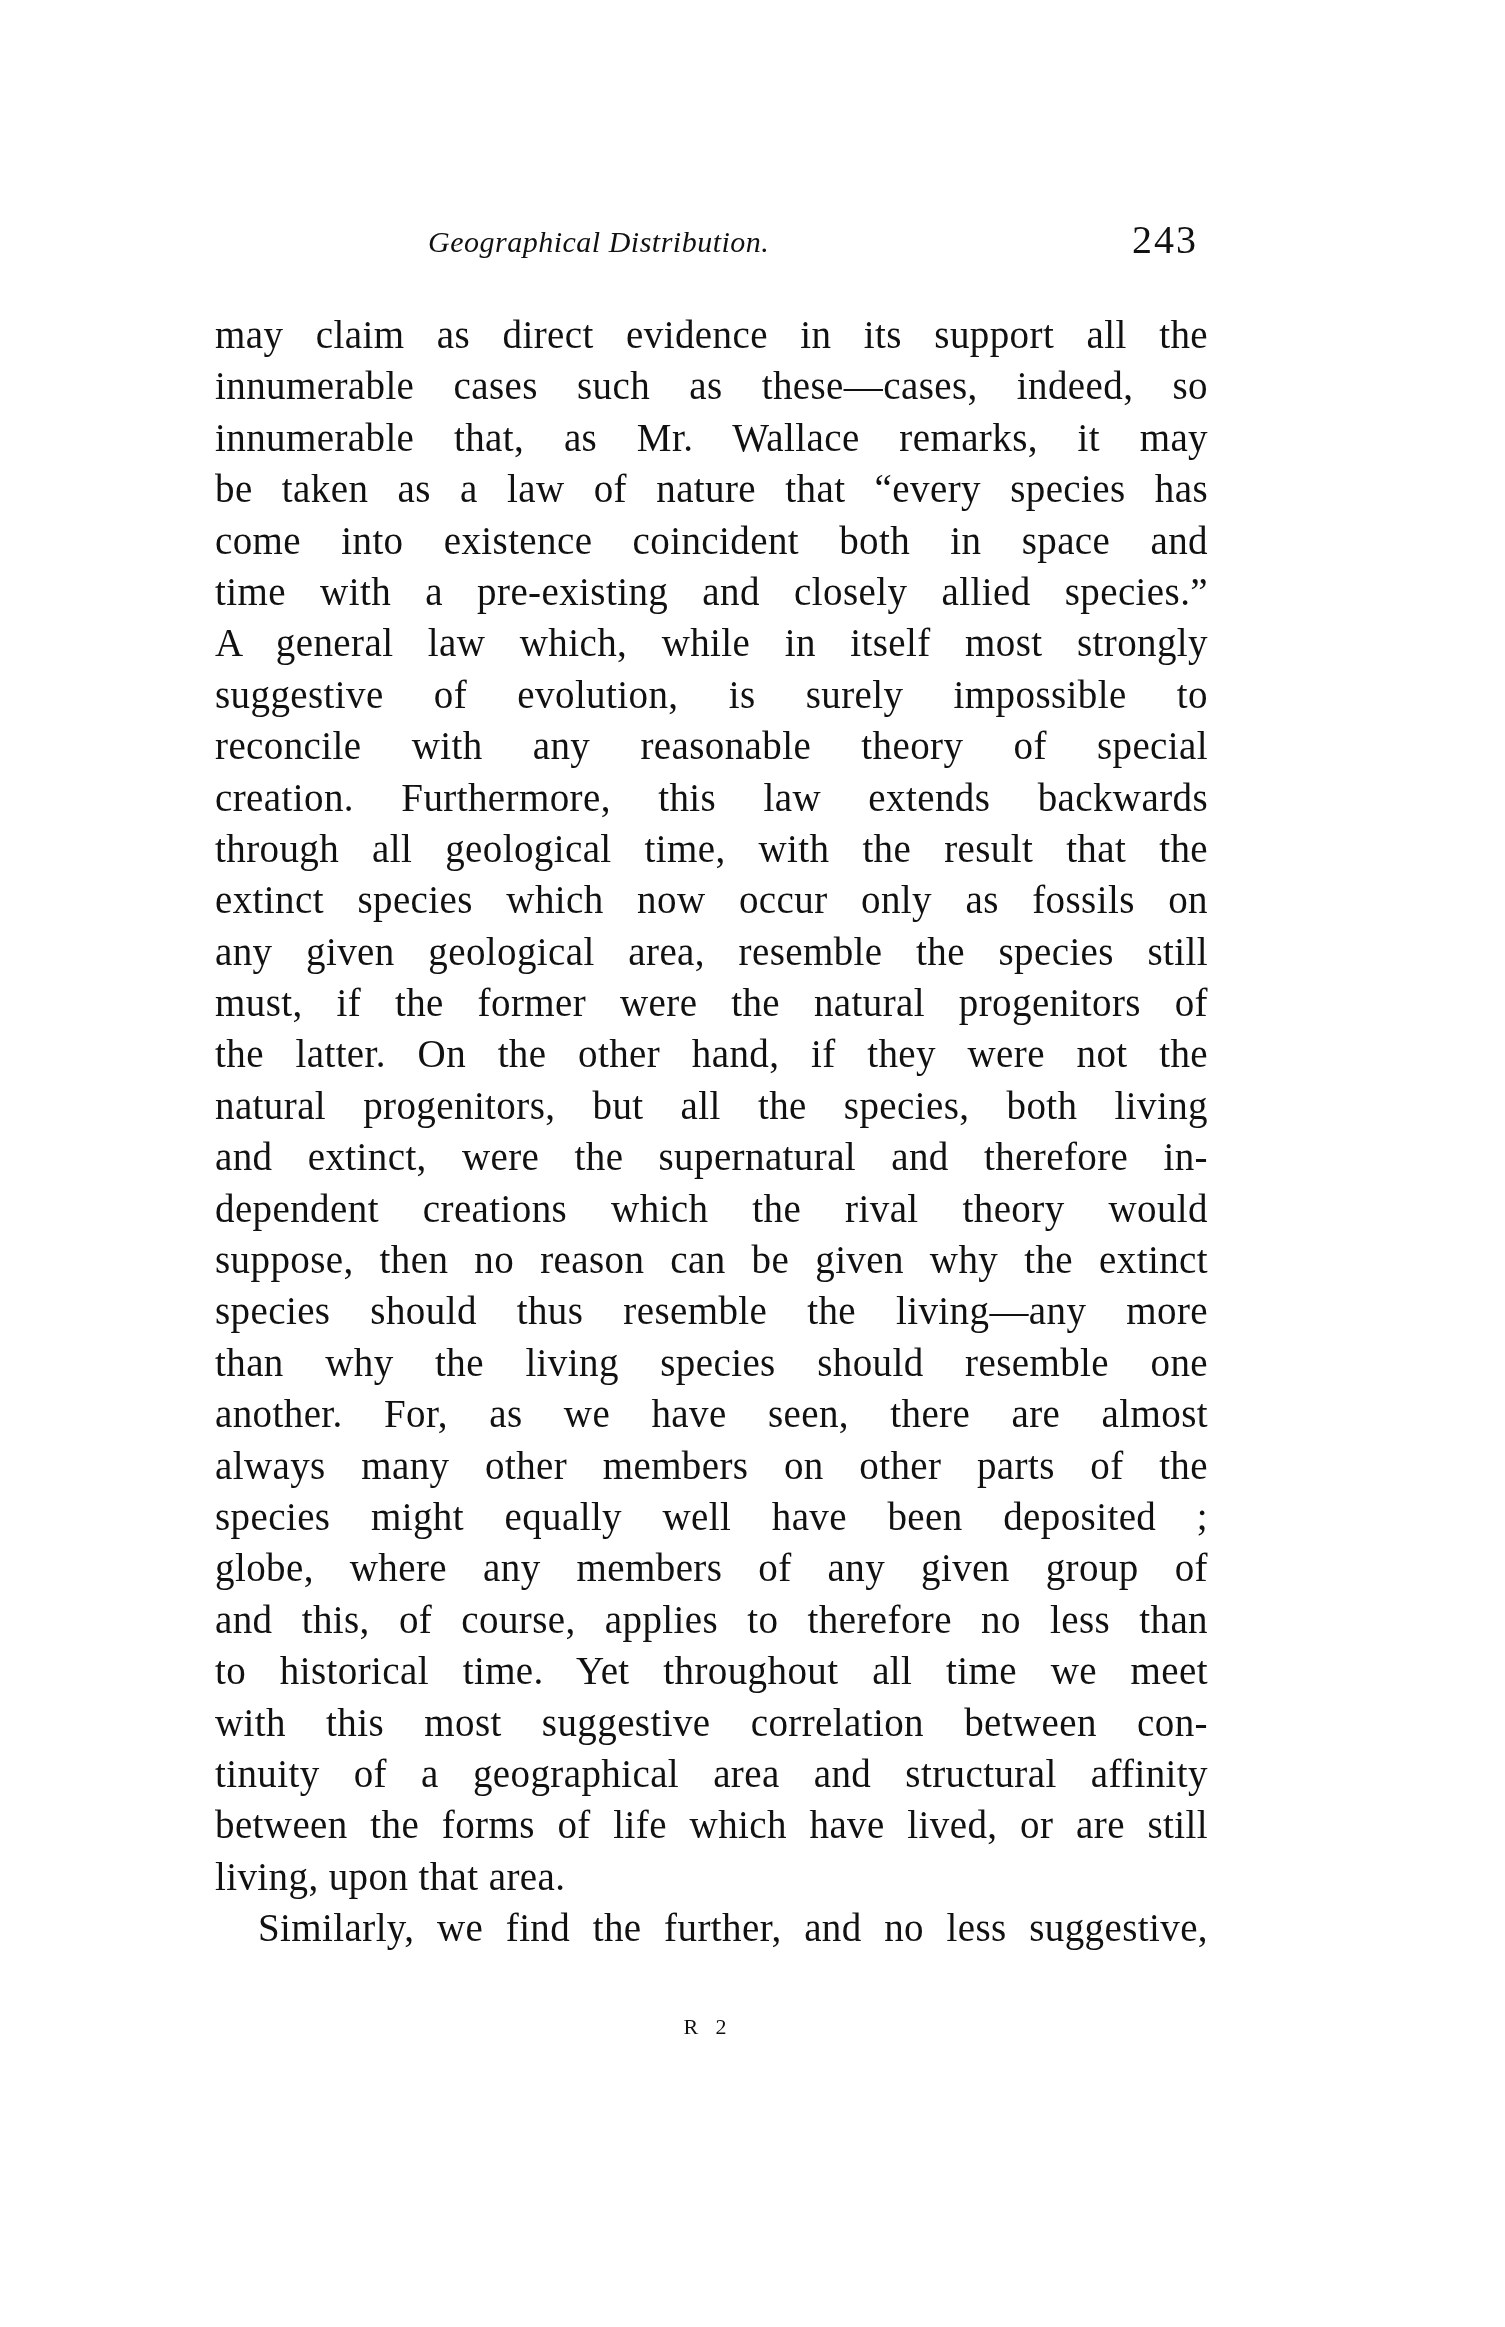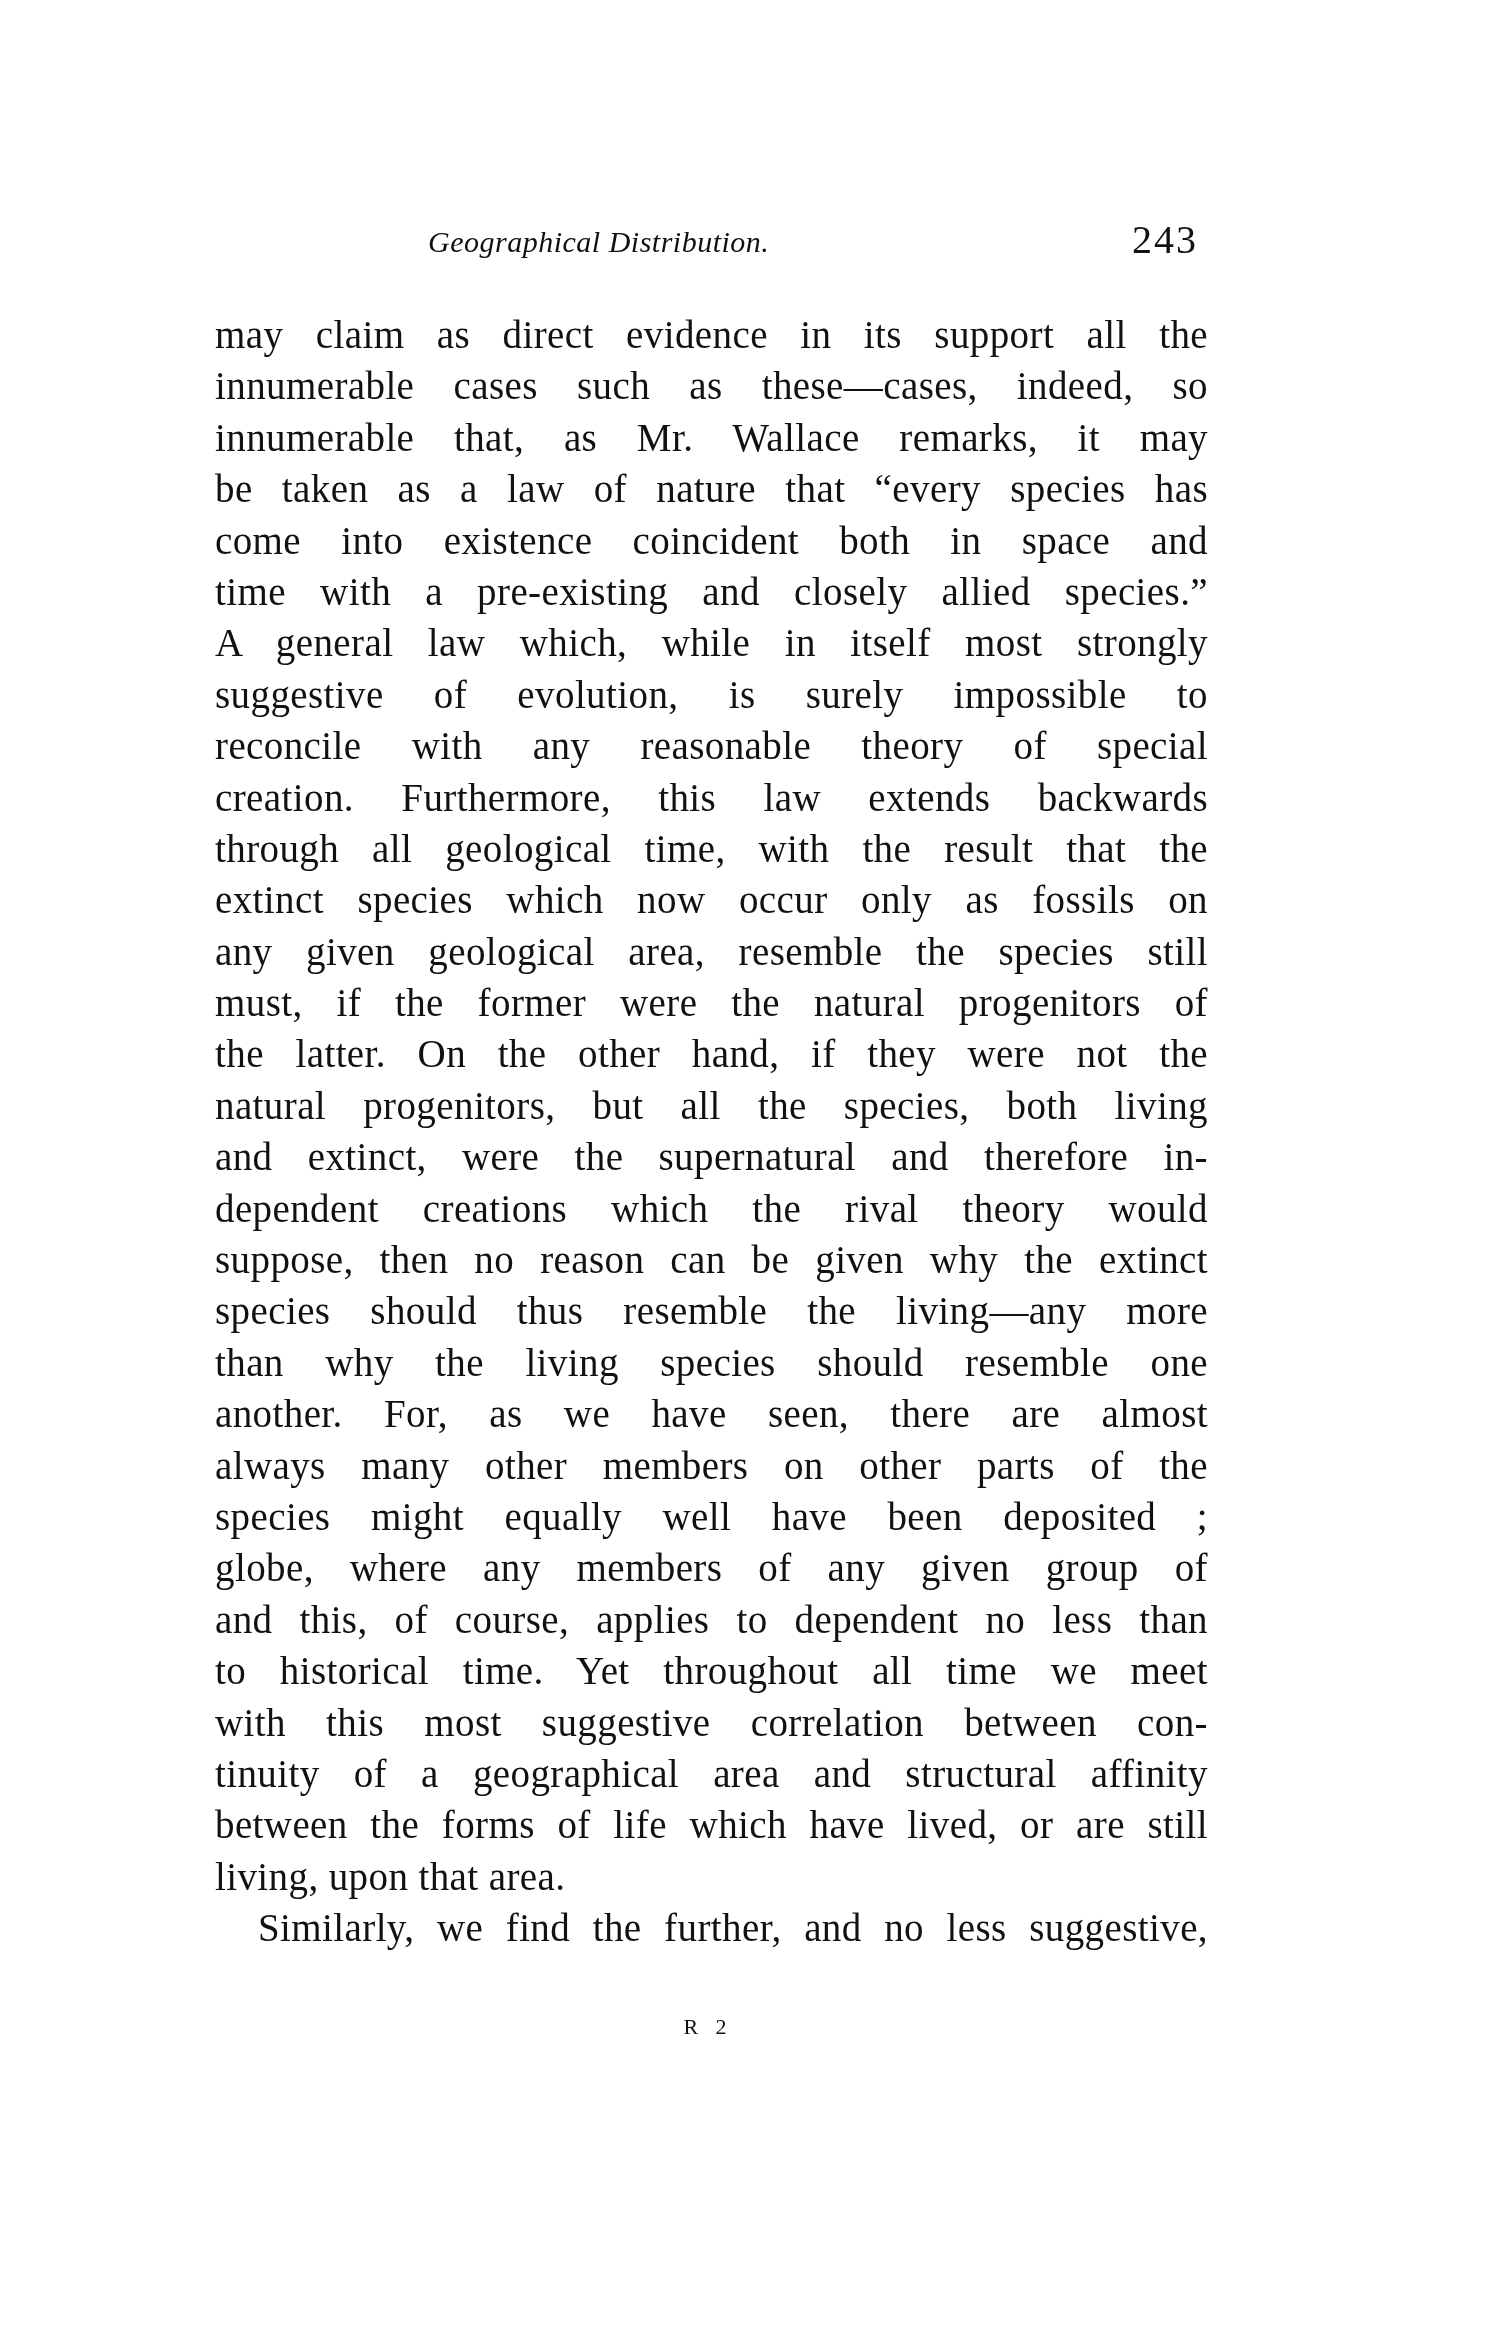--- a/index.html
+++ b/index.html
@@ -99,21 +99,21 @@
   <span class="line">natural progenitors, but all the species, both living</span>
   <span class="line">and extinct, were the supernatural and therefore in-</span>
   <span class="line">dependent creations which the rival theory would</span>
   <span class="line">suppose, then no reason can be given why the extinct</span>
   <span class="line">species should thus resemble the living—any more</span>
   <span class="line">than why the living species should resemble one</span>
   <span class="line">another. For, as we have seen, there are almost</span>
   <span class="line">always many other members on other parts of the</span>
   <span class="line">species might equally well have been deposited ;</span>
   <span class="line">globe, where any members of any given group of</span>
-  <span class="line">and this, of course, applies to dependent no less than</span>
+  <span class="line">and this, of course, applies to therefore no less than</span>
   <span class="line">to historical time. Yet throughout all time we meet</span>
   <span class="line">with this most suggestive correlation between con-</span>
   <span class="line">tinuity of a geographical area and structural affinity</span>
   <span class="line">between the forms of life which have lived, or are still</span>
   <span class="line last">living, upon that area.</span>
   <span class="line indent">Similarly, we find the further, and no less suggestive,</span>
 </div>
 
 <div class="signature">R 2</div>
 

